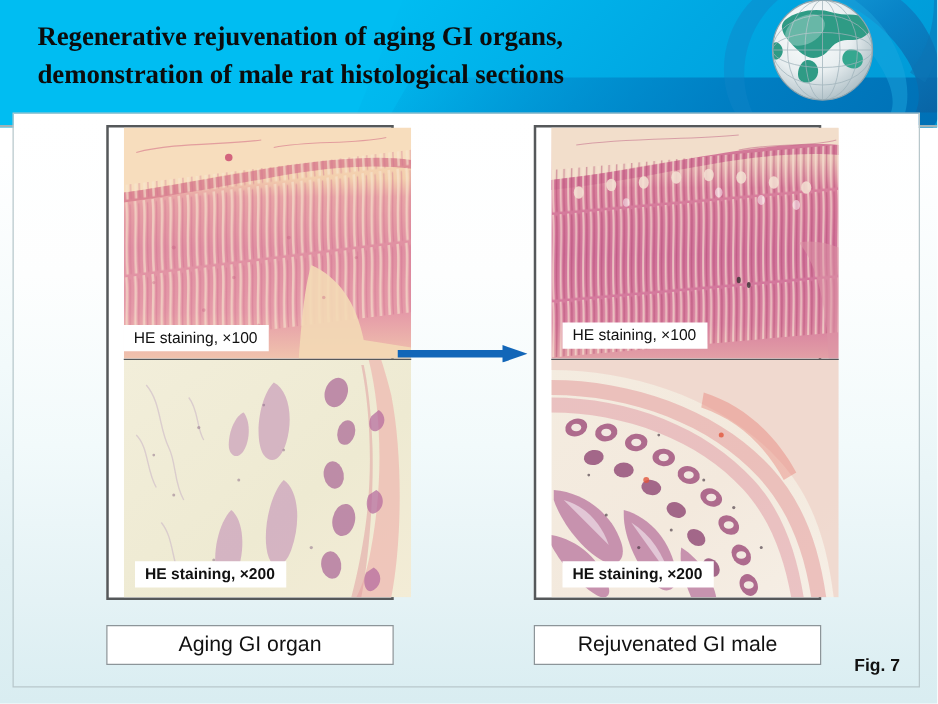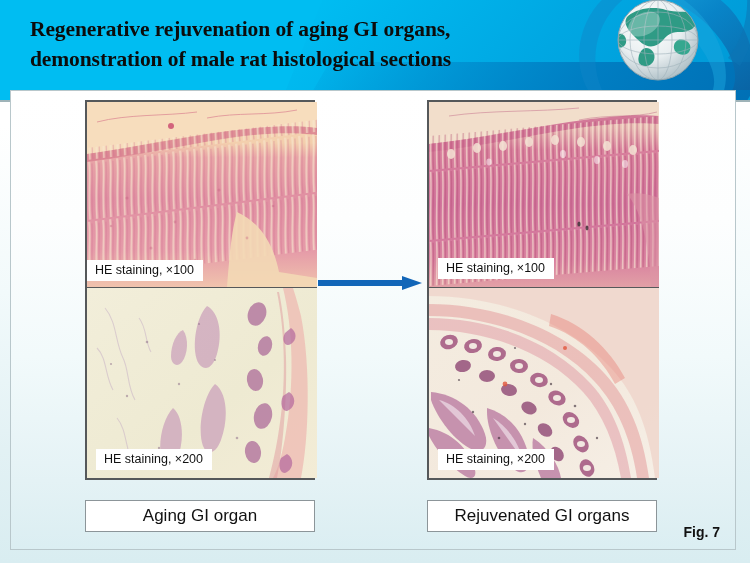--- a/index.html
+++ b/index.html
@@ -88,28 +88,29 @@
     width: 230px;
   }
   .column.left  { left: 85px; top: 100px; }
   .column.right { left: 427px; top: 100px; }
 
   .photo-stack {
     border: 2px solid #55585a;
     box-sizing: content-box;
     position: relative;
     background: #ffffff;
+    padding-left: 12px;
   }
   .photo {
     position: relative;
     width: 230px;
     height: 185px;
     overflow: hidden;
   }
-  .photo + .photo { border-top: 1px solid #55585a; }
+  .photo + .photo { border-top: 1px solid #55585a; font-weight: bold; }
   .photo.short { height: 190px; }
 
   .photo-caption {
     position: absolute;
     left: 0; bottom: 6px;
     background: #ffffff;
     color: #111111;
     font-size: 12.5px;
     line-height: 17px;
     padding: 2px 9px 2px 8px;
@@ -441,21 +442,21 @@
               <circle cx="60" cy="166" r="2.2"></circle>
             <circle cx="136" cy="60" r="2"></circle>
           </g>
           <path d="M120,38 C150,48 172,70 186,96 L196,90 C180,60 154,36 122,26 Z" fill="#e46a62" opacity="0.35"></path>
         </svg>
         <div class="photo-caption inset">HE staining, ×200</div>
       </div>
     </div>
 
     <div class="organ-label">
-      <span>Rejuvenated GI organs</span>
+      <span>Rejuvenated GI male</span>
     </div>
   </div>
 
   <svg class="arrow" width="104" height="14" viewBox="0 0 104 14">
     <rect x="0" y="4" width="86" height="6" fill="#1266b8"></rect>
     <path d="M84,0 L104,7 L84,14 Z" fill="#1266b8"></path>
   </svg>
 
   <div class="fig-label">Fig. 7</div>
 

